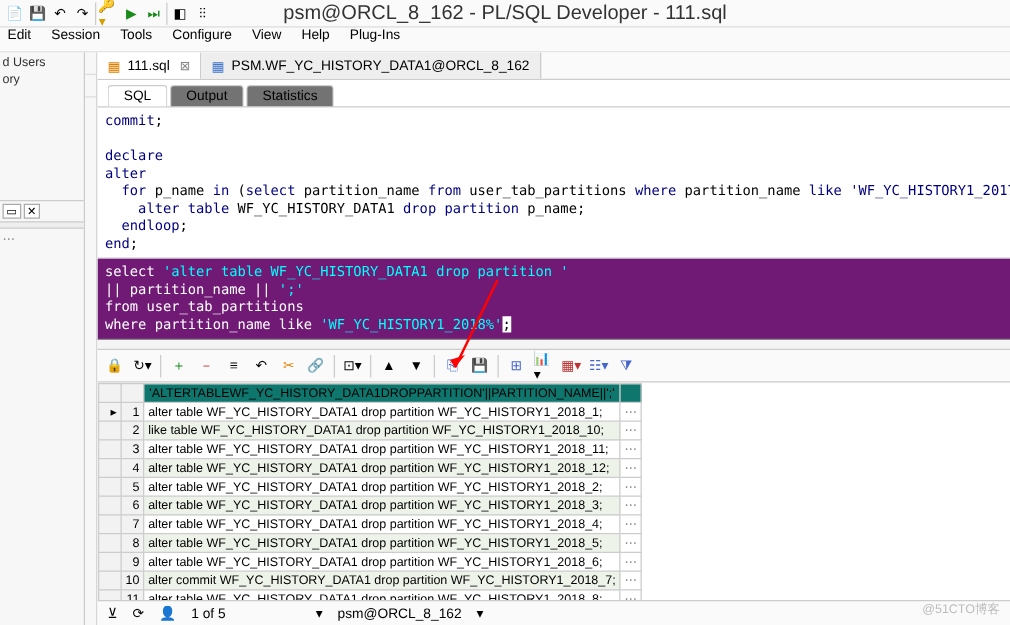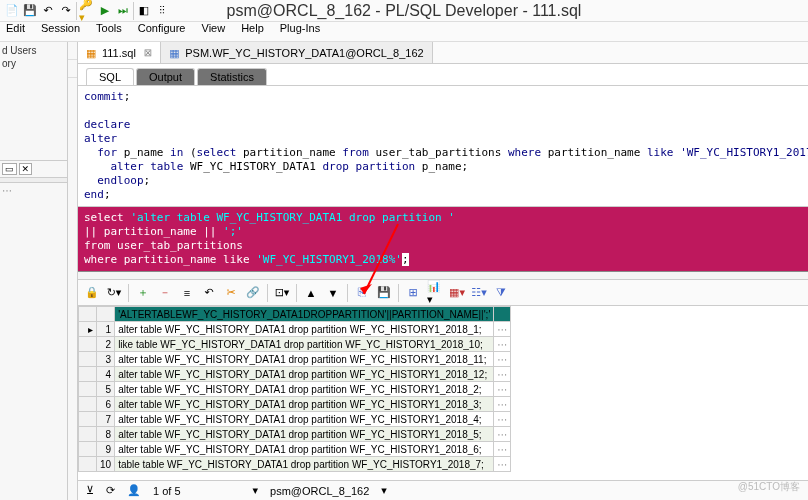--- a/index.html
+++ b/index.html
@@ -20,21 +20,21 @@
   .file-tabs { height: 22px; background: #fafafa; border-bottom: 1px solid #ccc; display: flex; align-items: stretch; }
   .file-tab { display: flex; align-items: center; padding: 0 8px; gap: 4px; border-right: 1px solid #ccc; font-size: 11px; background: #fff; }
   .file-tab.inactive { background: #eee; }
   .file-tab .ico { width:12px; height:12px; display:inline-block; }
   .sql-tabs { height: 22px; display: flex; align-items: flex-end; padding-left: 8px; gap: 2px; border-bottom: 1px solid #ccc; }
   .sql-tab { padding: 2px 12px; border: 1px solid #ccc; border-bottom: none; background: #fff; font-size: 11px; border-radius: 3px 3px 0 0; }
   .sql-tab.inactive { background: #737373; }
   .editor { padding: 4px 6px; font-family: Consolas, monospace; font-size: 11px; line-height: 14px; border-bottom: 1px solid #ccc; white-space: pre; overflow: hidden; }
   .kw-red { color: #000080; }
   .kw-navy { color: #000080; }
-  .editor2 { background: #be185d; color: #fff; font-family: Consolas, monospace; font-size: 11px; line-height: 14px; padding: 4px 6px; white-space: pre; overflow: hidden; border-bottom: 1px solid #888;}
+  .editor2 { background: #701a75; color: #fff; font-family: Consolas, monospace; font-size: 11px; line-height: 14px; padding: 4px 6px; white-space: pre; overflow: hidden; border-bottom: 1px solid #888;}
   .editor2 .lit { color: #00ffff; }
   .grid-toolbar { height: 26px; background: #fafafa; border-bottom: 1px solid #ccc; display: flex; align-items: center; padding: 0 6px; gap: 6px; }
   .grid-toolbar .btn { width: 16px; height: 16px; display:inline-flex; align-items:center; justify-content:center; }
   .sep { width:1px; height:18px; background:#ccc; }
   .grid { overflow: auto; flex: 1; position: relative; }
   .grid table { border-collapse: collapse; font-size: 10px; }
   .grid th, .grid td { border: 1px solid #ccc; padding: 1px 3px; height: 15px; white-space: nowrap; }
   .grid th { background: #0f766e; font-weight: normal; }
   .grid .rownum { width: 18px; text-align: right; background: #f2f2f2; }
   .grid .elip { width: 14px; text-align: center; color:#888; }
@@ -214,21 +214,27 @@
             </tr>
             <tr>
               <td class="rownum"></td>
                   <td class="rownum">9</td>
                   <td>alter table WF_YC_HISTORY_DATA1 drop partition WF_YC_HISTORY1_2018_6;</td>
                   <td class="elip">⋯</td>
             </tr>
             <tr>
               <td class="rownum"></td>
                   <td class="rownum">10</td>
-                  <td>table table WF_YC_HISTORY_DATA1 drop partition WF_YC_HISTORY1_2018_7;</td>
+                  <td>alter commit WF_YC_HISTORY_DATA1 drop partition WF_YC_HISTORY1_2018_7;</td>
+                  <td class="elip">⋯</td>
+            </tr>
+            <tr>
+              <td class="rownum"></td>
+                  <td class="rownum">11</td>
+                  <td>alter table WF_YC_HISTORY_DATA1 drop partition WF_YC_HISTORY1_2018_8;</td>
                   <td class="elip">⋯</td>
             </tr>
           </tbody>
       </table>
     </div>
 
     <div class="status">
       <span>⊻</span>
       <span>⟳</span>
       <span>👤</span>

